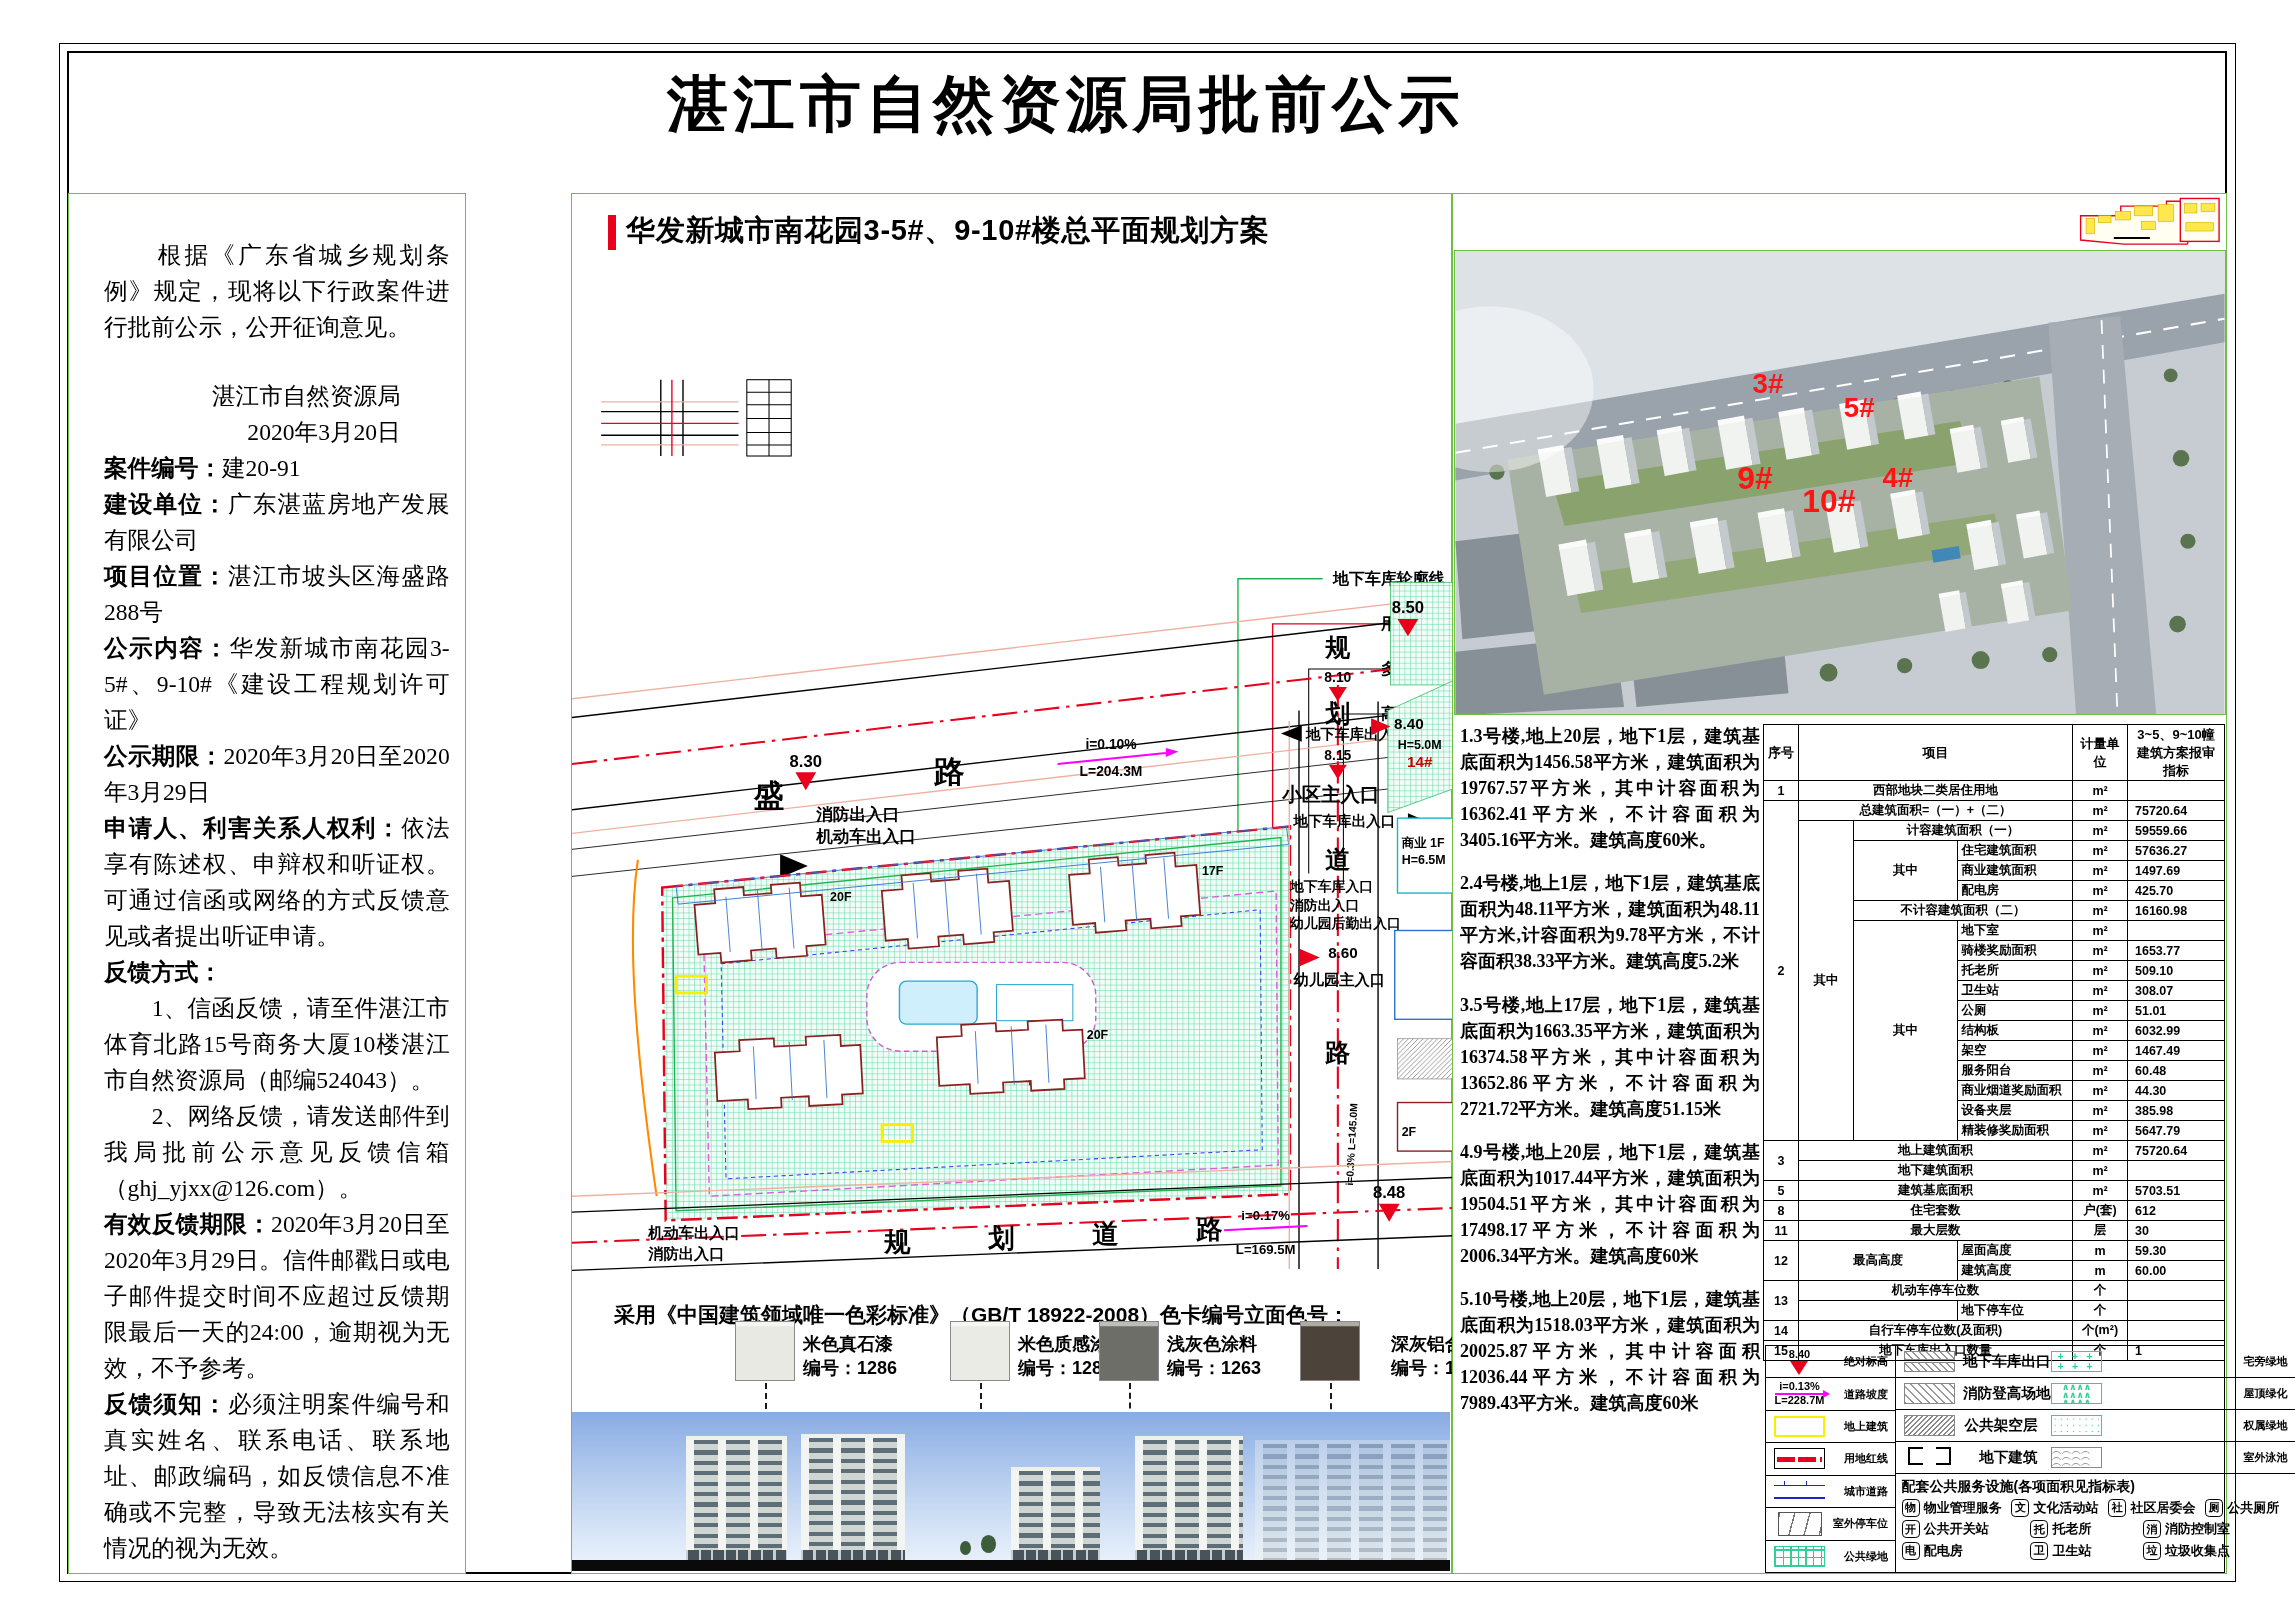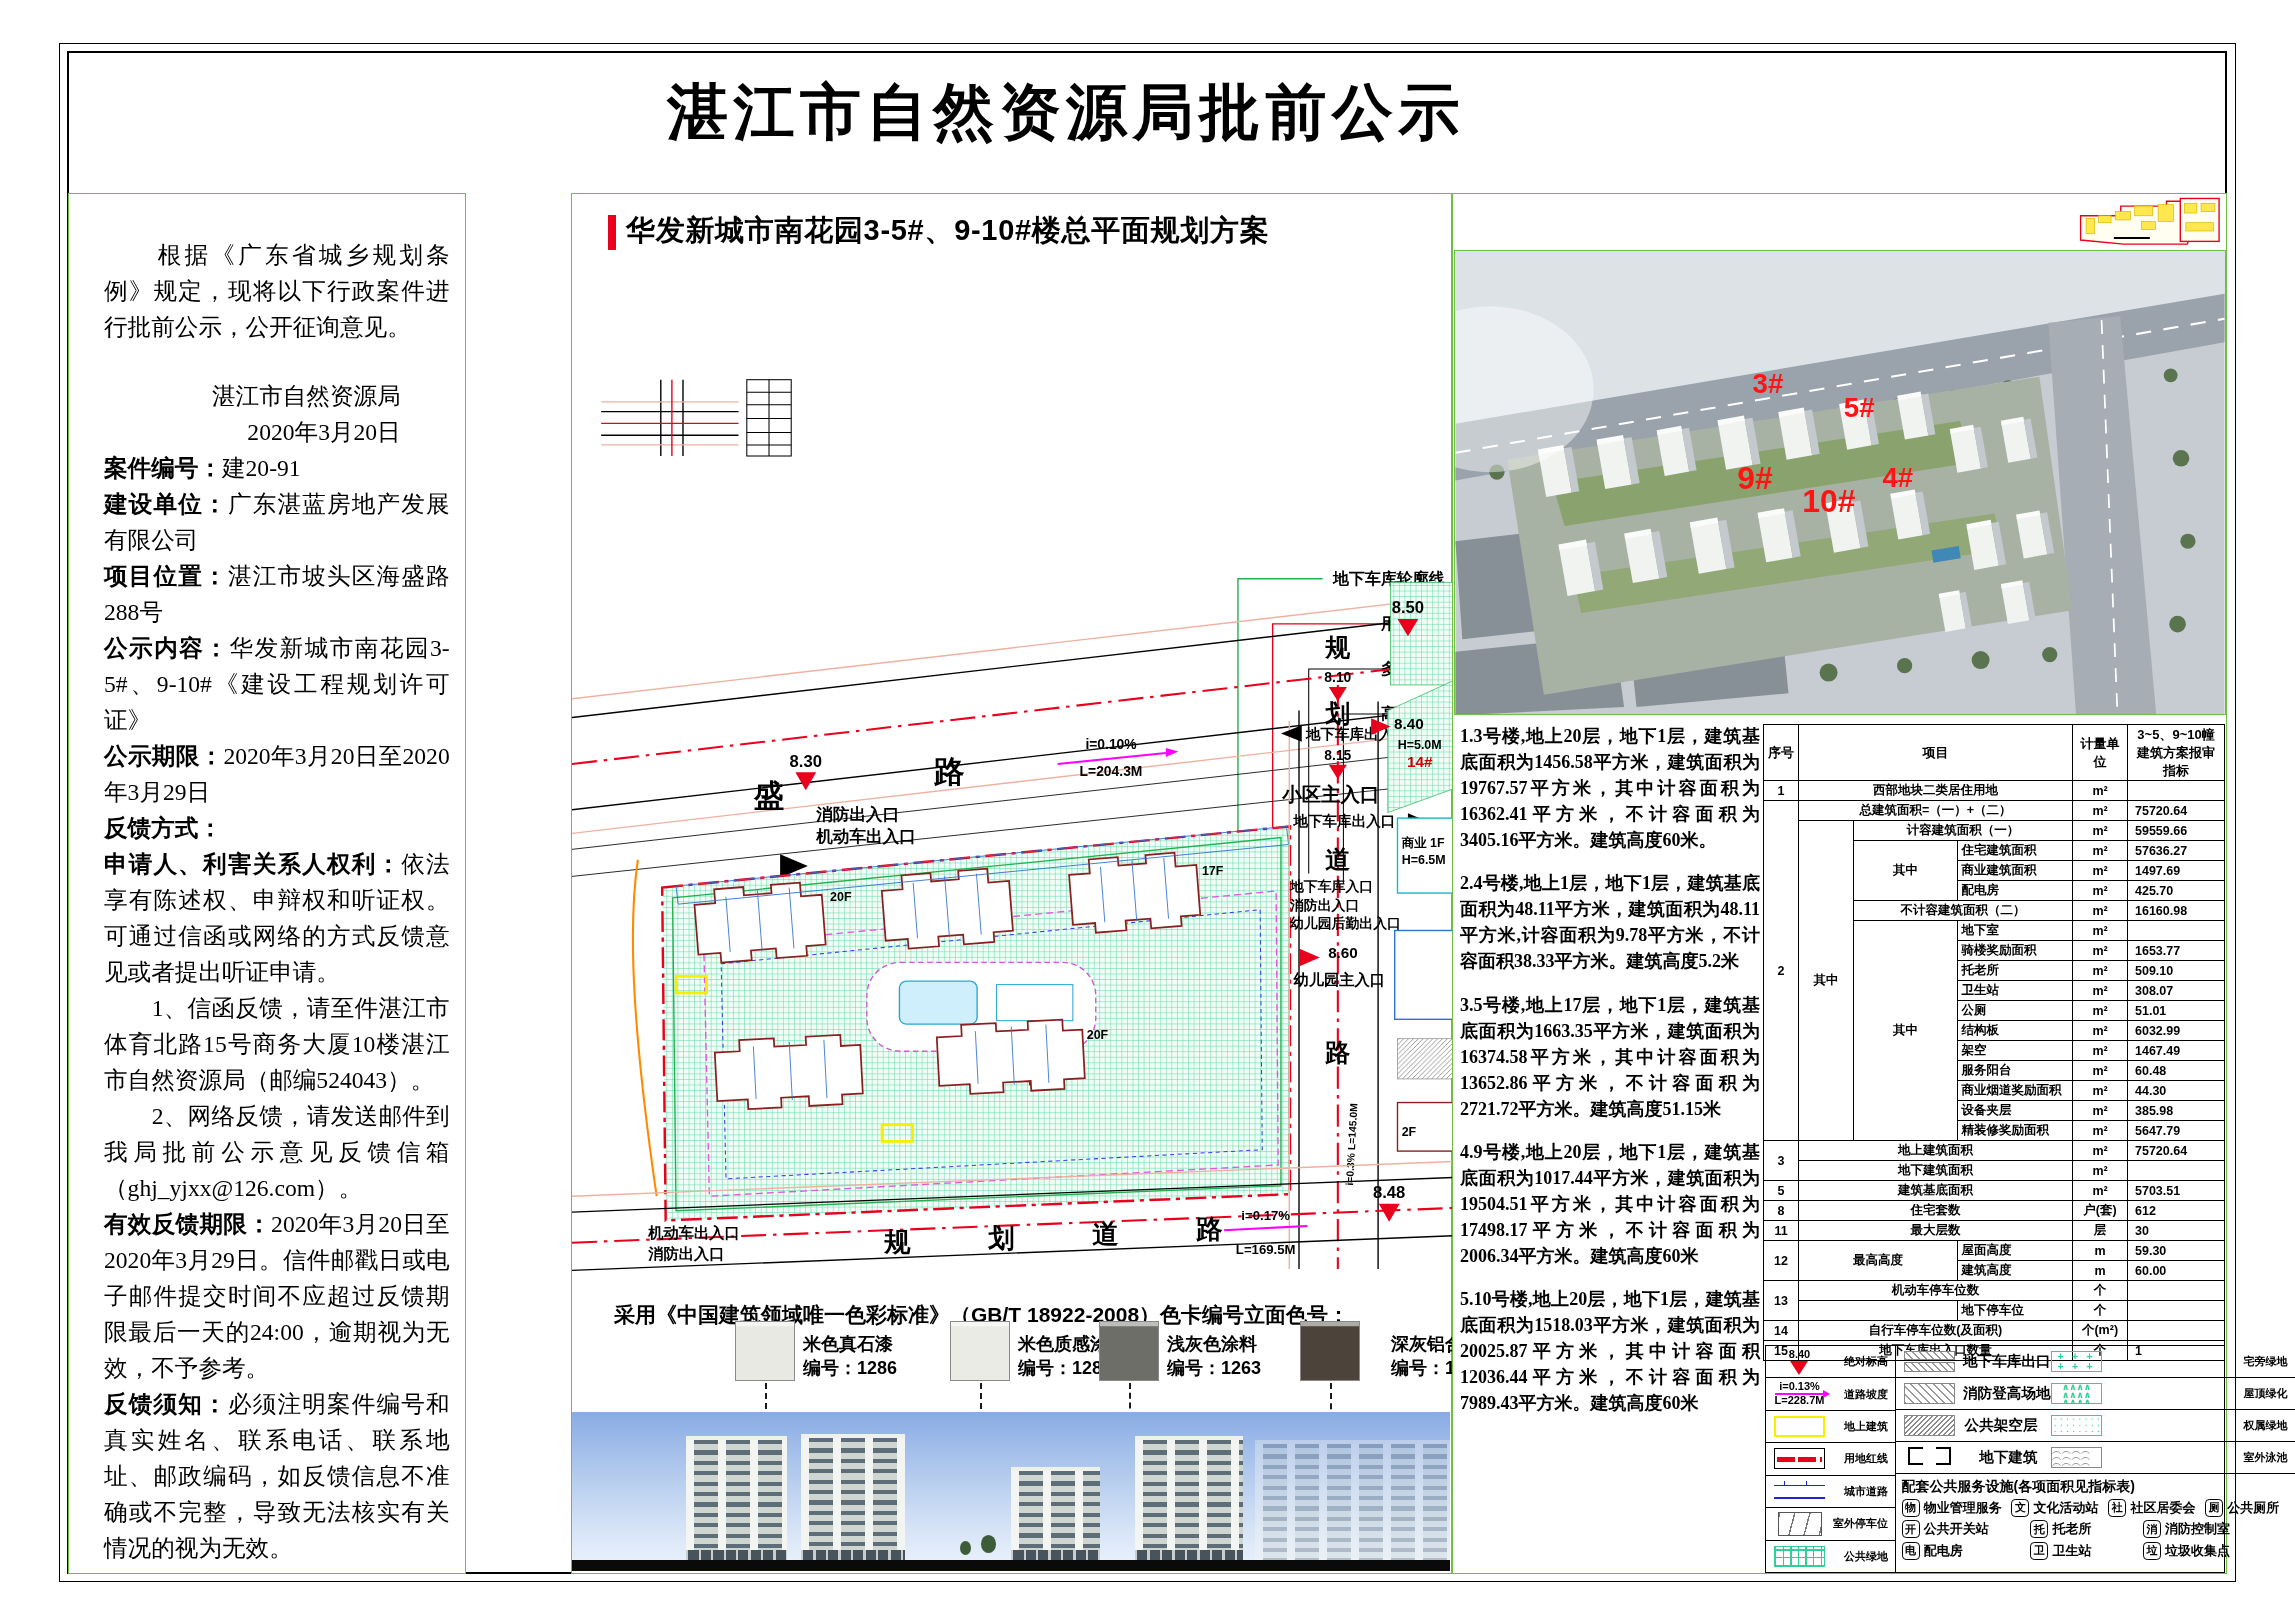--- a/index.html
+++ b/index.html
@@ -6,21 +6,21 @@
   html,body { width:2295px; height:1623px; background:#fff; overflow:hidden;
     font-family:"Liberation Serif","DejaVu Serif",serif; color:#000; }
   .abs { position:absolute; }
   .page { position:relative; width:2295px; height:1623px; background:#fff; }
 
   
   .b-outer { left:59px; top:43px; width:2177px; height:1539px; border:1.4px solid #000; }
   .b-inner { left:67px; top:51px; width:2160px; height:1523px; border:2.8px solid #000; }
 
   .doc-title { left:68px; top:64px; width:1996px; text-align:center;
-    font-size:61px; font-weight:bold; letter-spacing:5.5px;margin-top:8px; }
+    font-size:61px; font-weight:bold; letter-spacing:5.5px; }
 
   .panel { border:1.4px solid #6fbf44; background:#fff; }
   .left-panel   { left:68px;  top:193px; width:398px;  height:1381px; padding:43px 15.3px 0 35px; }
   .mid-panel    { left:571px; top:193px; width:881px; height:1381px; }
   .right-panel  { left:1452px;top:193px; width:775px; height:1381px; }
 
   
   .left-panel p { font-size:23.6px; line-height:36px; text-align:justify; }
   .left-panel .gap { height:33px; }
   .rt { text-align:right !important; padding-right:49px; }
@@ -138,22 +138,22 @@
   <div class="abs panel left-panel">
     <p>　　根据《广东省城乡规划条例》规定，现将以下行政案件进行批前公示，公开征询意见。</p>
     <div class="gap"></div>
     <p class="rt">湛江市自然资源局</p>
     <p class="rt">2020年3月20日</p>
     <p><span class="lbl">案件编号：</span><span>建20-91</span></p>
     <p><span class="lbl">建设单位：</span><span>广东湛蓝房地产发展有限公司</span></p>
     <p><span class="lbl">项目位置：</span><span>湛江市坡头区海盛路288号</span></p>
     <p><span class="lbl">公示内容：</span><span>华发新城市南花园3-5#、9-10#《建设工程规划许可证》</span></p>
     <p><span class="lbl">公示期限：</span><span>2020年3月20日至2020年3月29日</span></p>
+    <p><span class="lbl">申请人、利害关系人权利：</span><span>依法享有陈述权、申辩权和听证权。可通过信函或网络的方式反馈意见或者提出听证申请。</span></p>
     <p><span class="lbl">反馈方式：</span></p>
-    <p><span class="lbl">申请人、利害关系人权利：</span><span>依法享有陈述权、申辩权和听证权。可通过信函或网络的方式反馈意见或者提出听证申请。</span></p>
     <p><span>　　1、信函反馈，请至件湛江市体育北路15号商务大厦10楼湛江市自然资源局（邮编524043）。</span></p>
     <p><span>　　2、网络反馈，请发送邮件到我局批前公示意见反馈信箱（ghj_yjxx@126.com）。</span></p>
     <p><span class="lbl">有效反馈期限：</span><span>2020年3月20日至2020年3月29日。信件邮戳日或电子邮件提交时间不应超过反馈期限最后一天的24:00，逾期视为无效，不予参考。</span></p>
     <p><span class="lbl">反馈须知：</span><span>必须注明案件编号和真实姓名、联系电话、联系地址、邮政编码，如反馈信息不准确或不完整，导致无法核实有关情况的视为无效。</span></p>
   </div>
 
   <div class="abs panel mid-panel">
     <div class="abs red-bar"></div>
     <div class="abs plan-title">华发新城市南花园3-5#、9-10#楼总平面规划方案</div>
 

